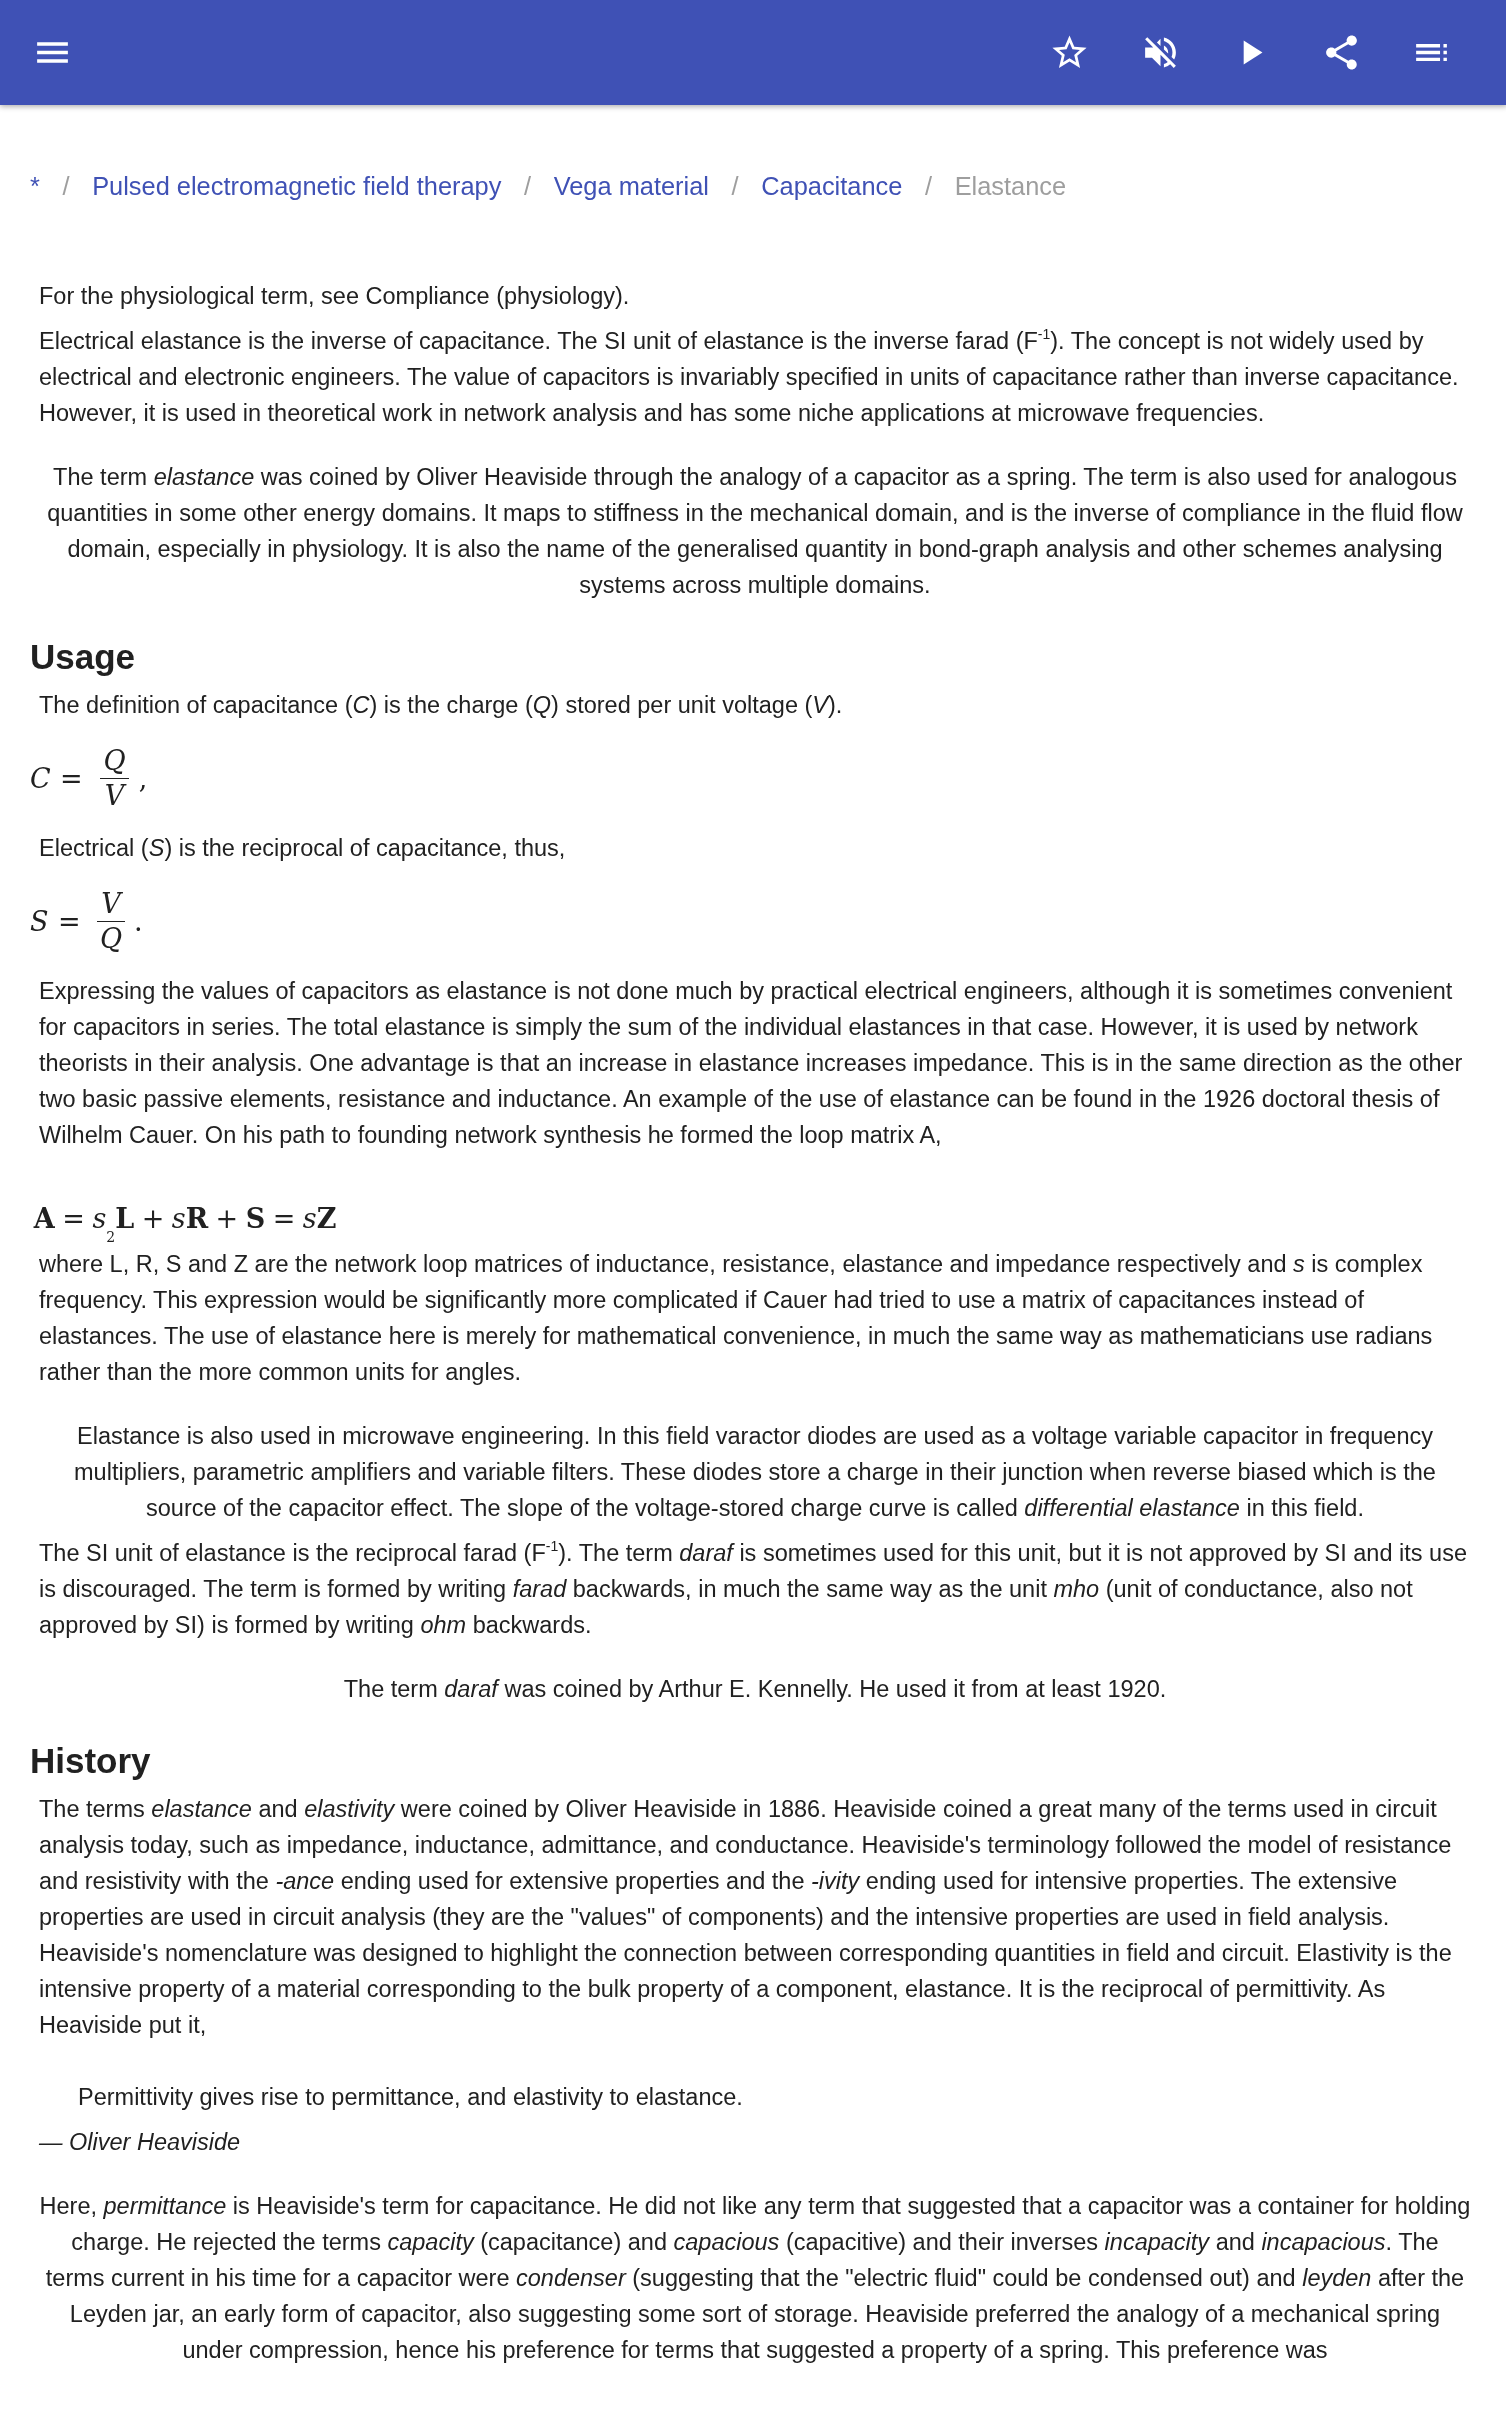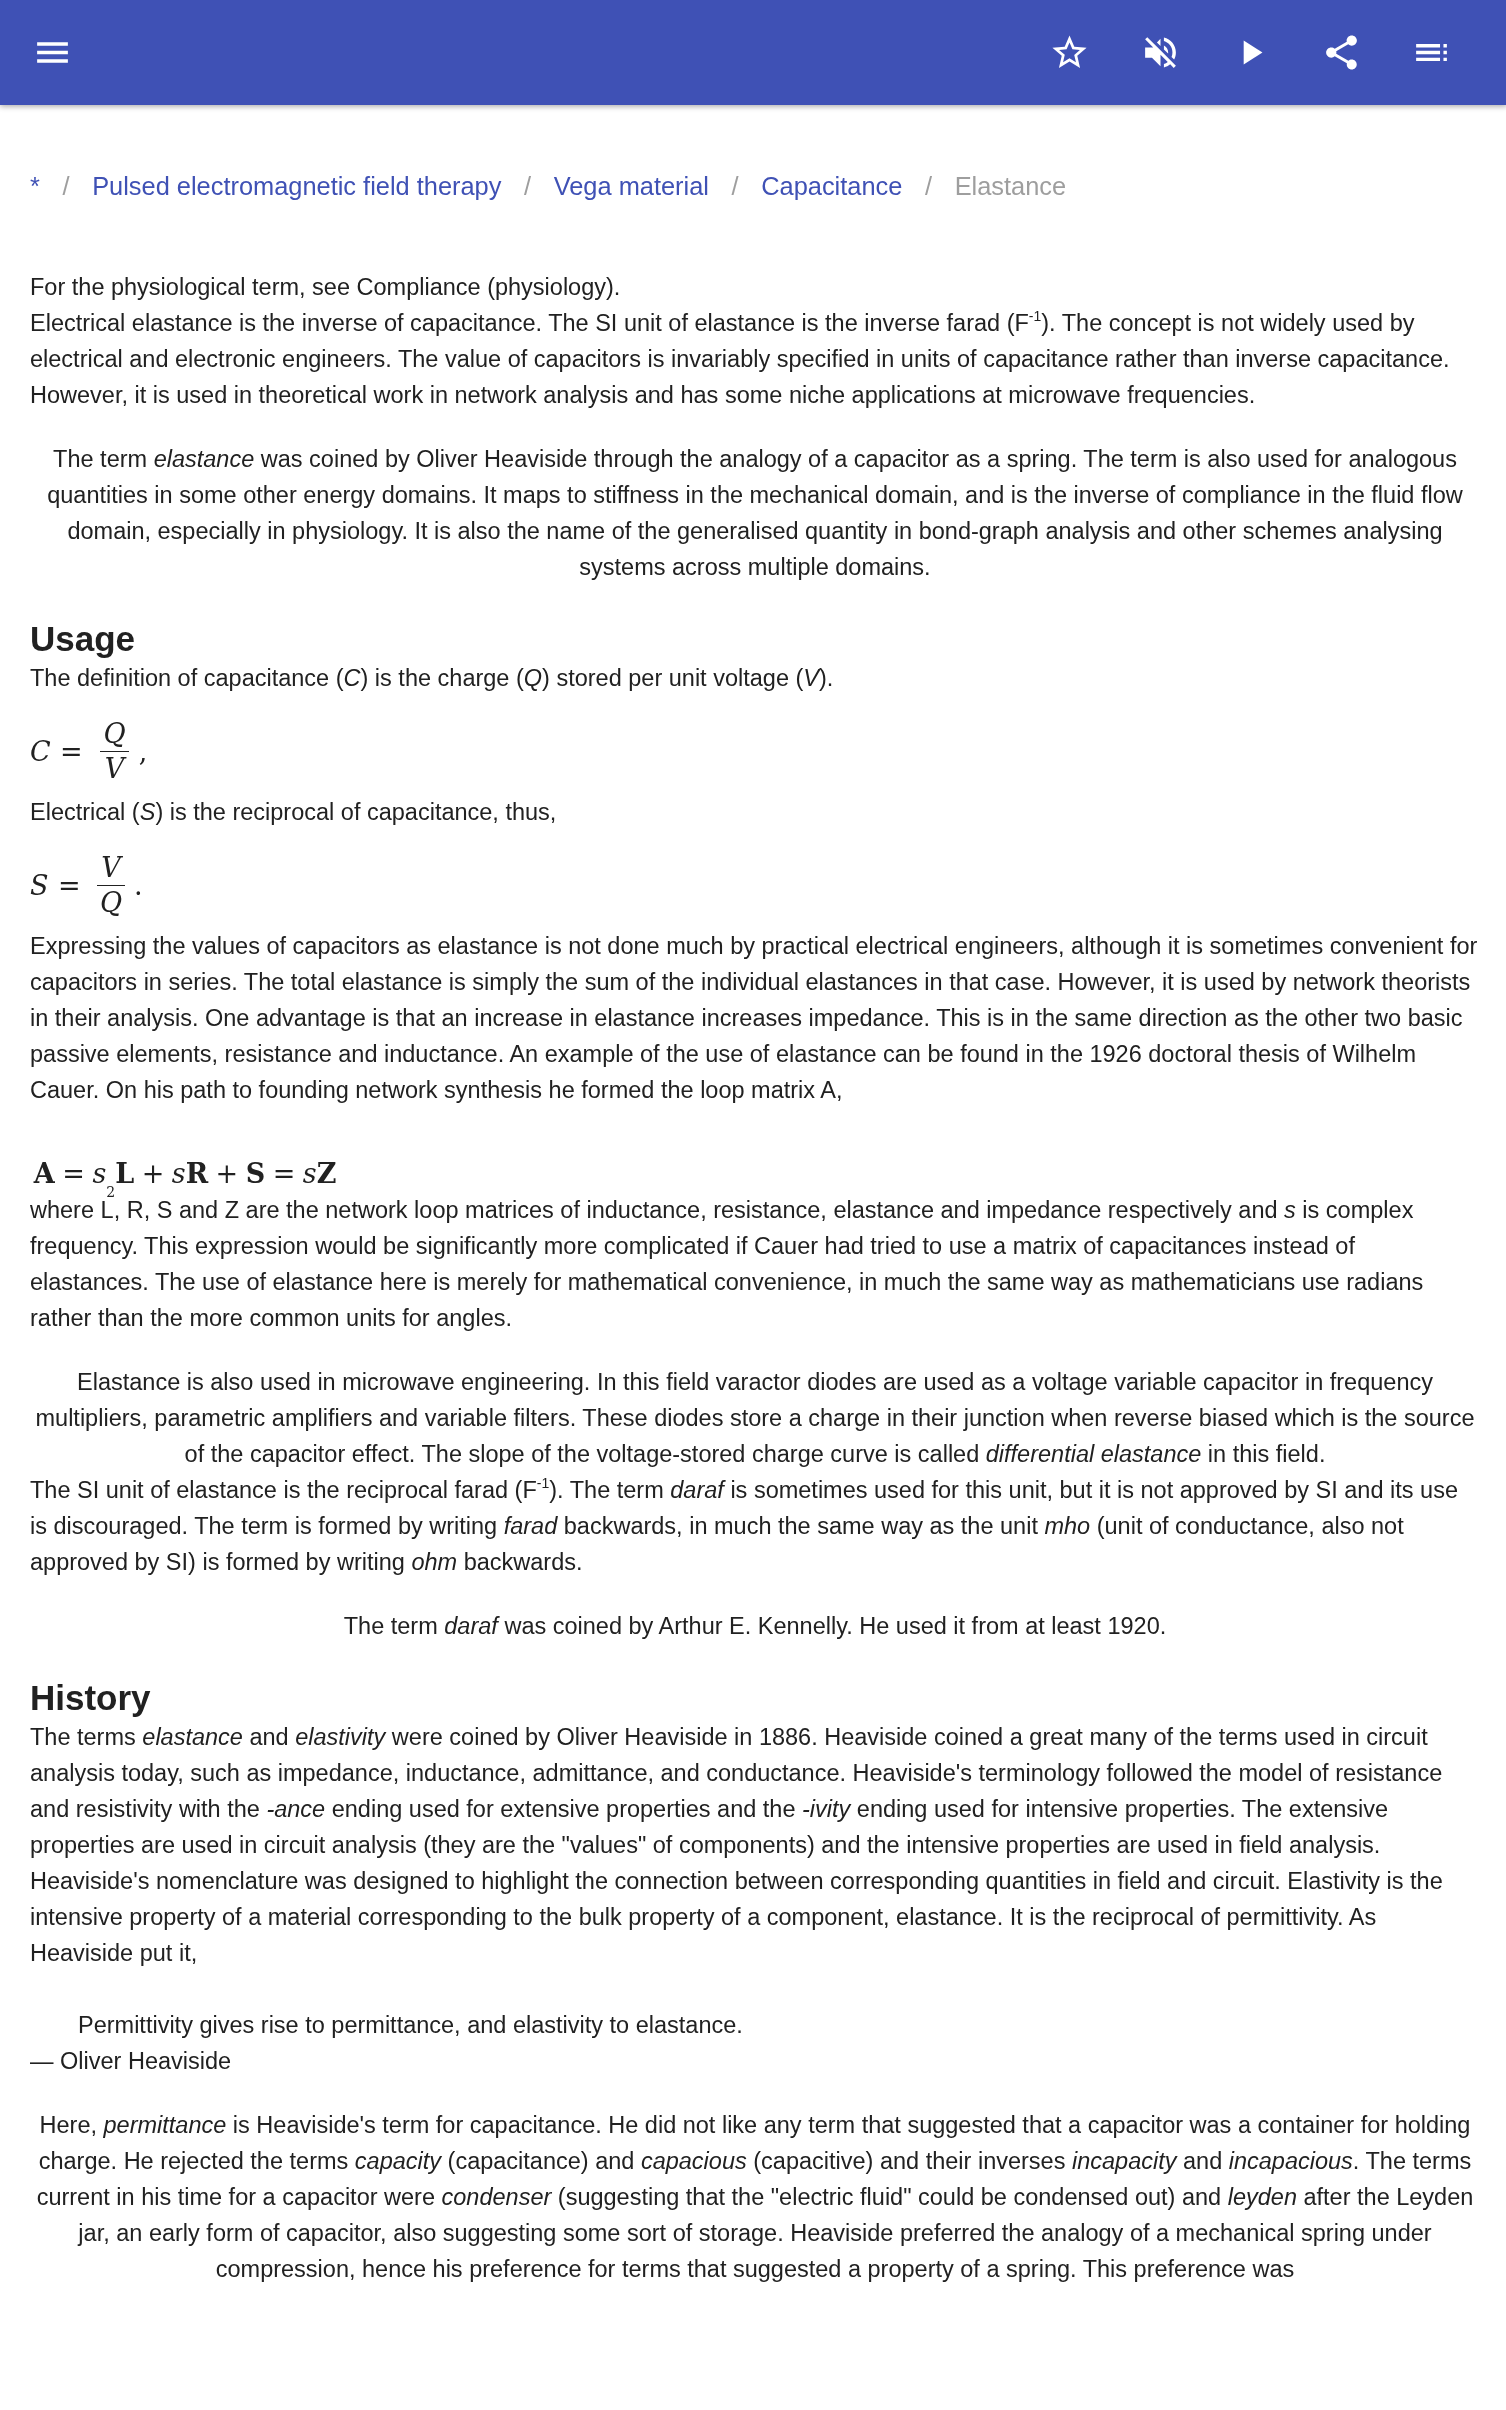--- a/index.html
+++ b/index.html
@@ -23,21 +23,21 @@
     display: flex; align-items: center; font-size: 25.4px; white-space: nowrap;
   }
   .breadcrumb .crumb { color: #3f51b5; text-decoration: none; cursor: pointer; }
   .breadcrumb .crumb.current { color: #9e9e9e; cursor: default; }
   .breadcrumb .sep { color: #9e9e9e; margin: 0 22.6px; }
 
   .content {
     position: absolute; left: 30px; top: 269px; width: 1450px;
     font-size: 23.5px; line-height: 36px; color: #212121;
   }
-  .content p { margin: 0; }
+  .content p { margin: 9px; }
   .content p.gap { margin-top: 28px; text-align: center; }
   .content h2 { font-size: 35px; font-weight: bold; line-height: 43px; margin-top: 32px; color: #212121; }
   .content b { font-weight: normal; }
   .content i { font-style: italic; }
   sup { font-size: 14px; vertical-align: 10.4px; line-height: 0; }
 
   .math {
     font-family: "DejaVu Serif", "Liberation Serif", serif; font-size: 27px;
     display: flex; align-items: center; height: 85px; margin-top: 13px;
   }
@@ -48,21 +48,21 @@
   .math .eq { margin: 0 9.4px; }
   .math-line {
     font-family: "DejaVu Serif", "Liberation Serif", serif; font-size: 27px;
     height: 56px; margin-top: 28px; display: flex; align-items: flex-end; padding-left: 3.8px;
   }
   .math-line b { font-weight: bold; font-style: normal; }
   .math-line i { font-style: italic; }
   .math-line .op { margin: 0 7.5px; }
 
   blockquote { margin: 36px 0 0 48px; }
-  .cite { margin: 28px 0 0 113px; }
+  .cite { margin: 28px 0 0 113px; font-style: italic; }
 </style>
 </head>
 <body>
 
 <div class="appbar">
   <div class="icon-btn" style="left:24.5px;">
     <svg viewBox="0 0 24 24">
         <path d="M3 6h18v2H3zM3 11h18v2H3zM3 16h18v2H3z"></path>
       </svg>
   </div>

